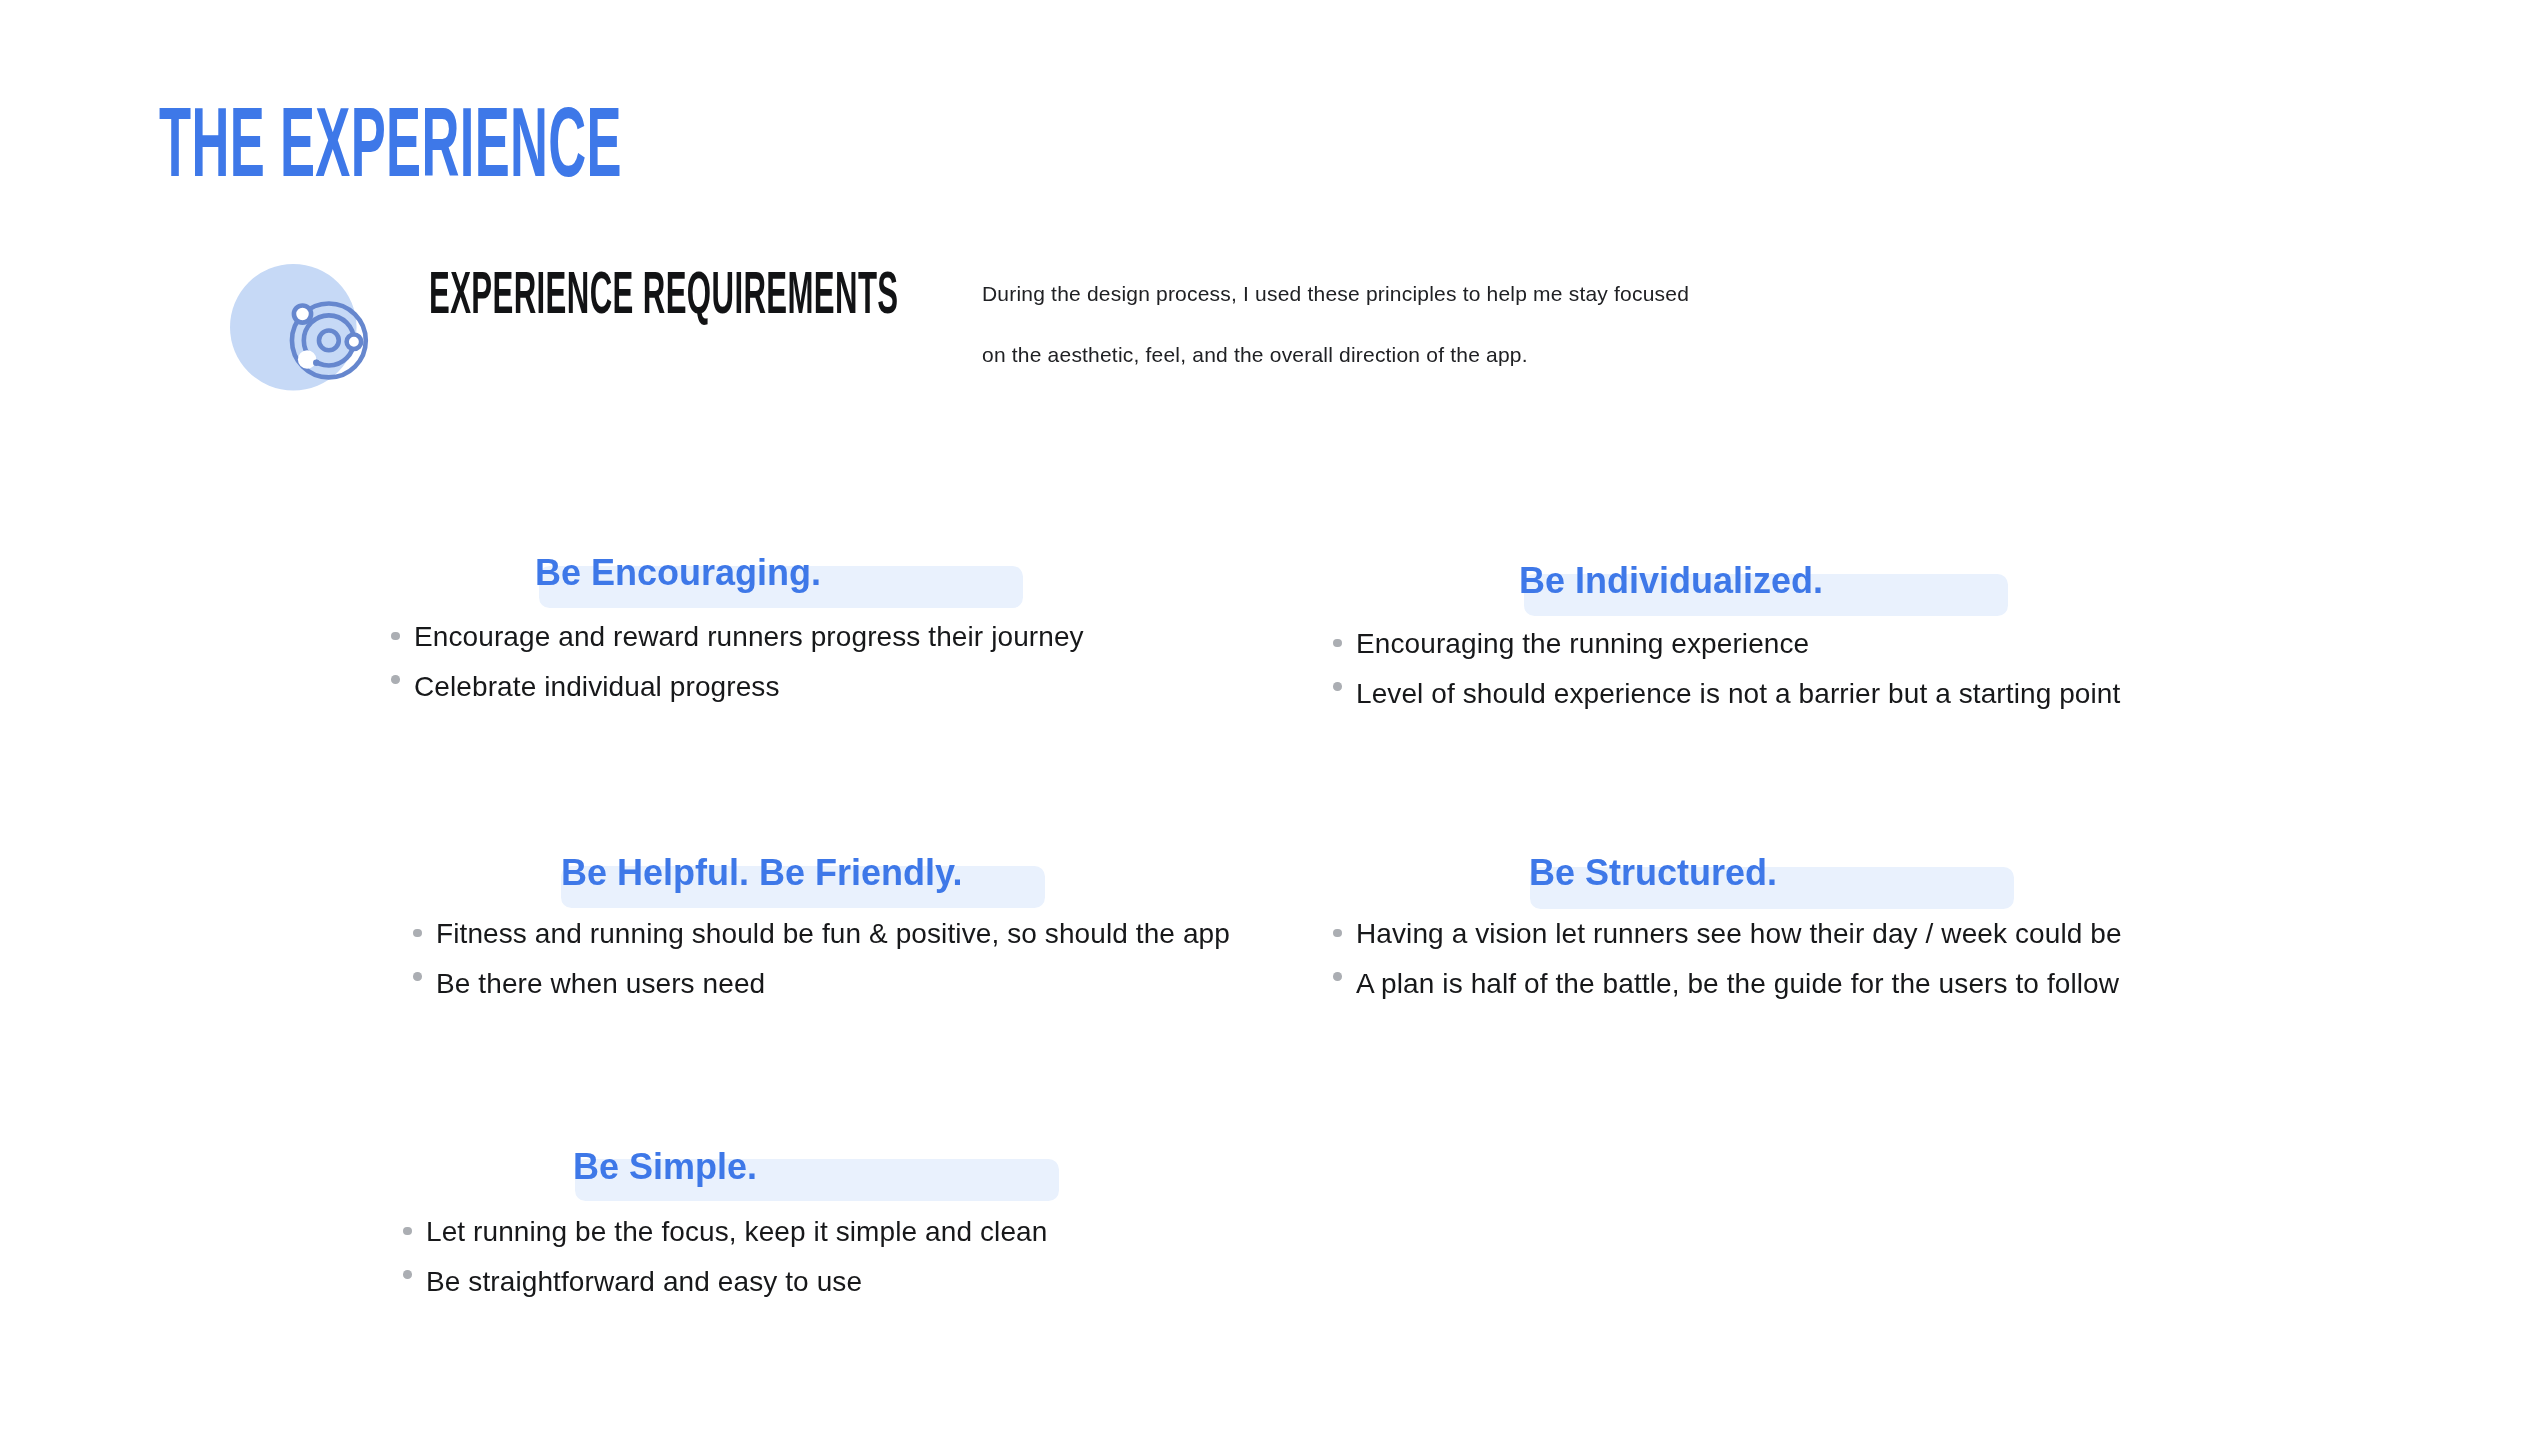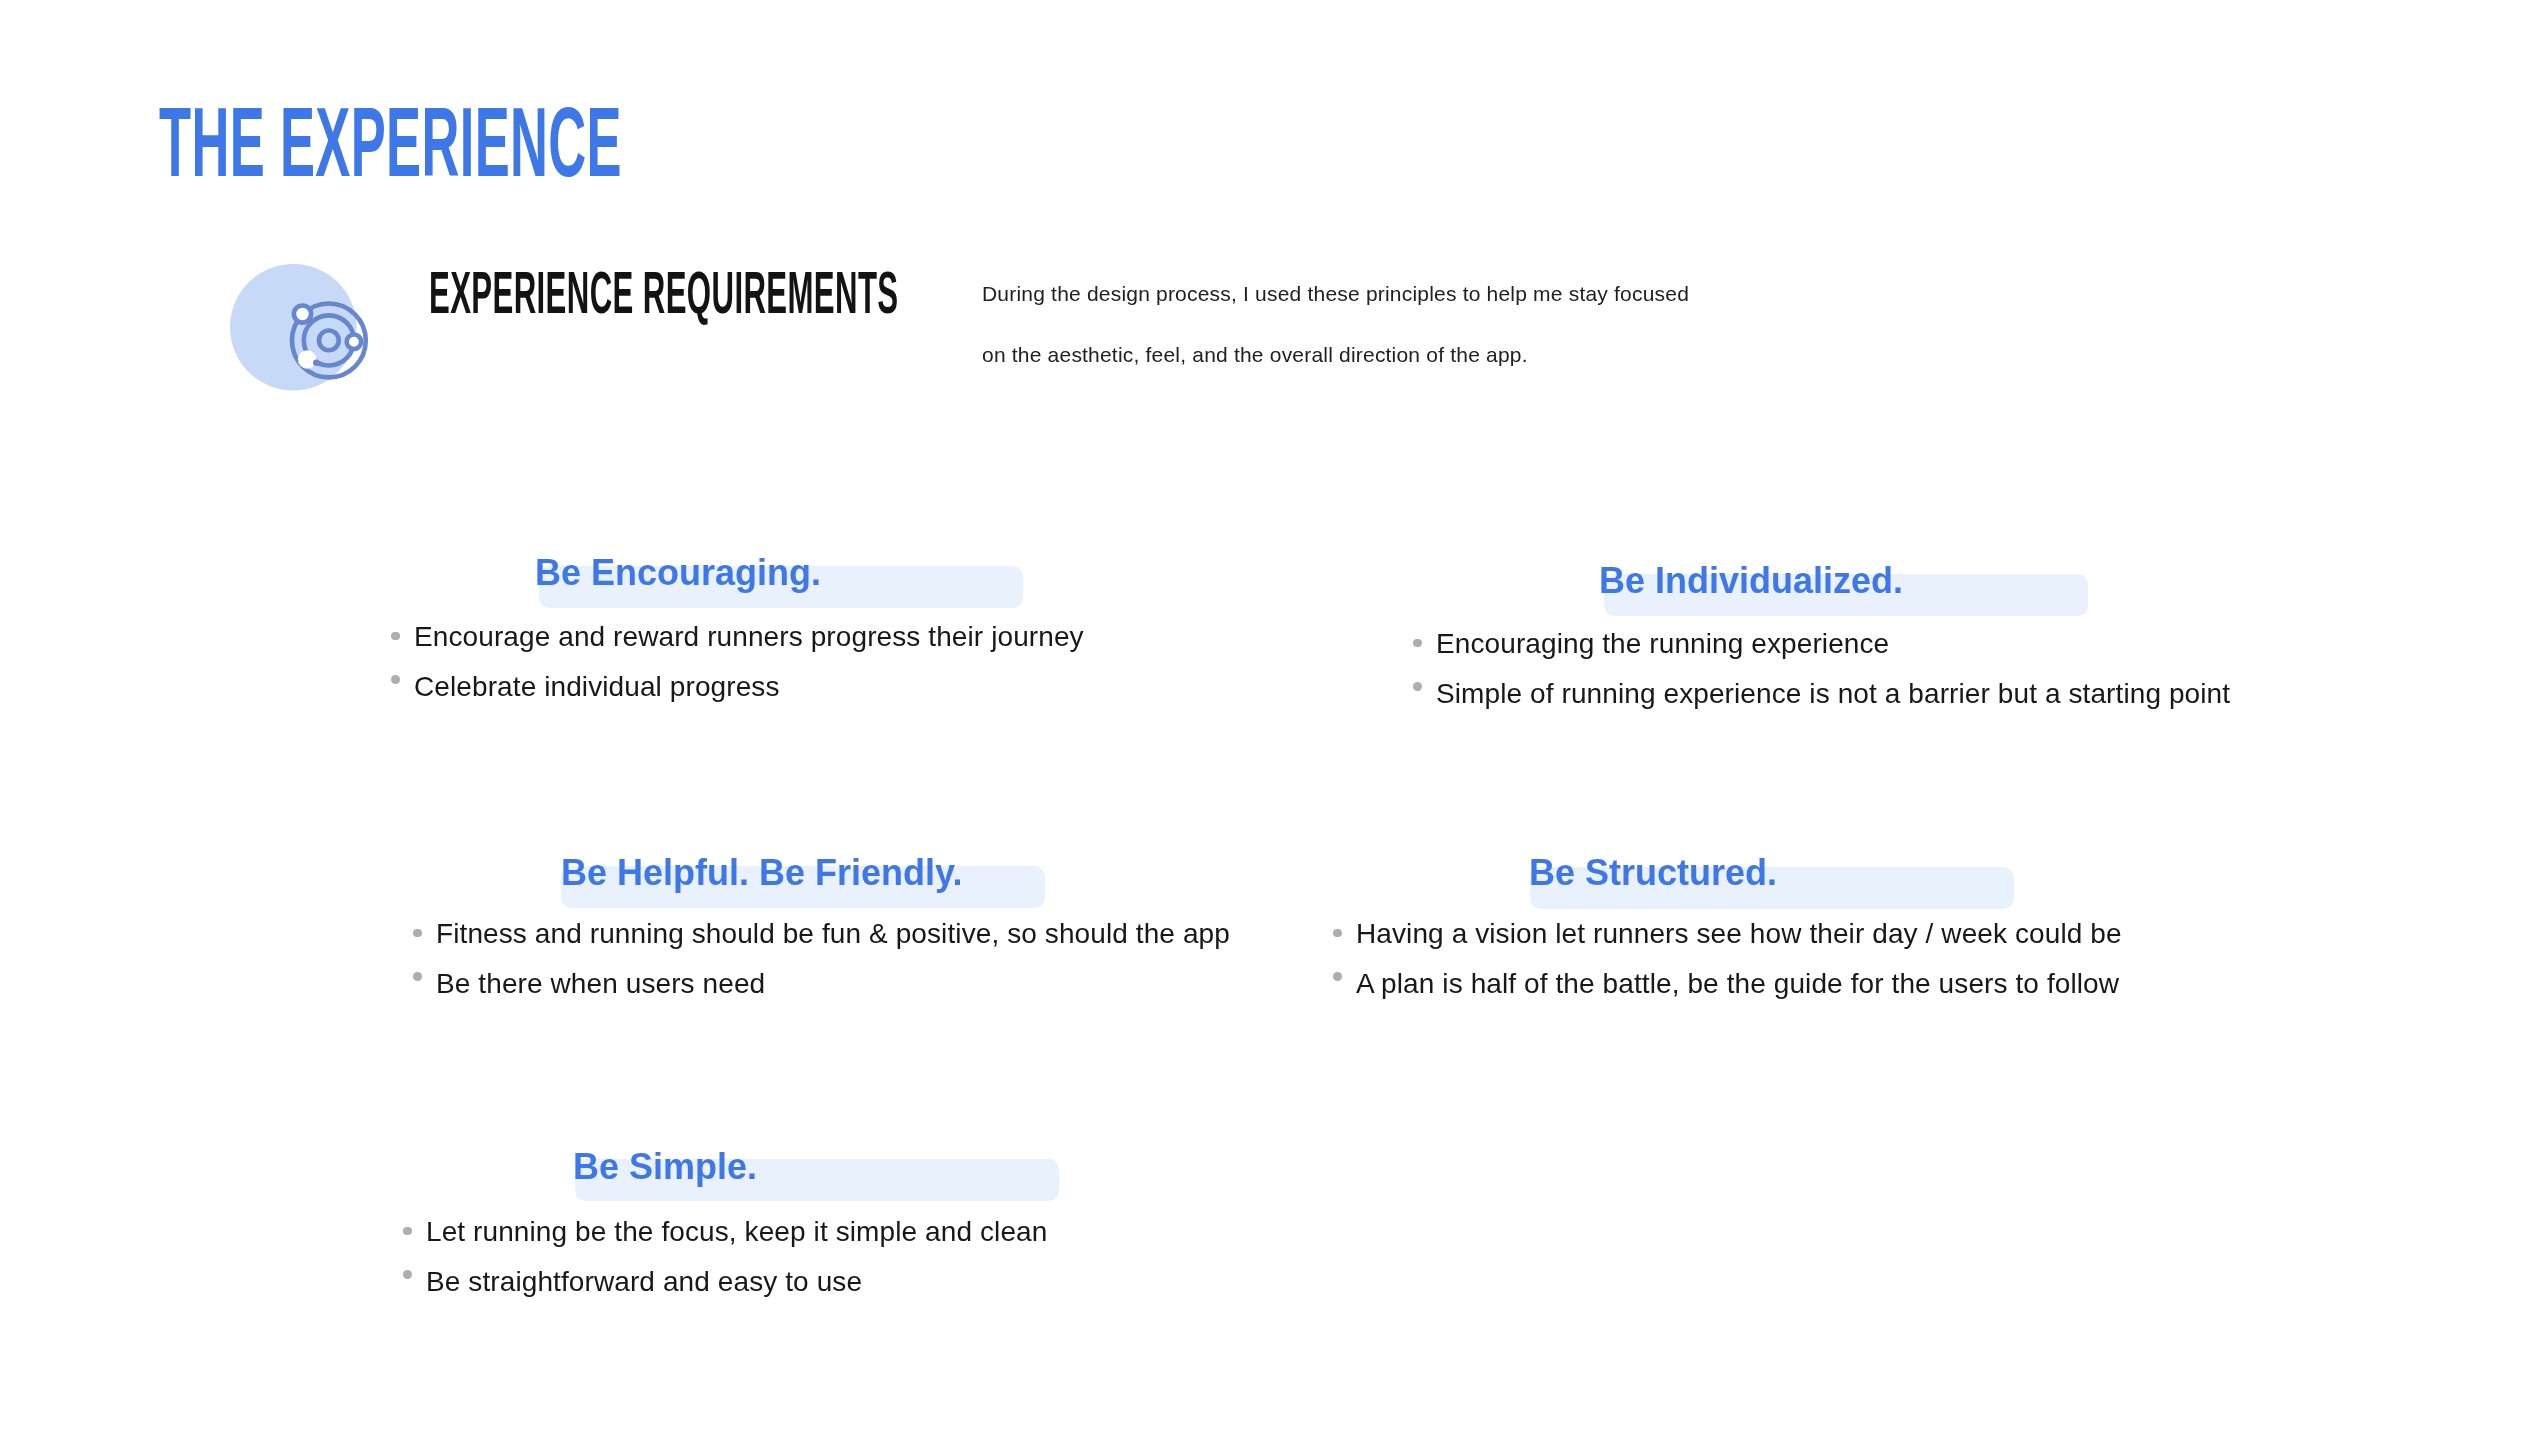--- a/index.html
+++ b/index.html
@@ -59,21 +59,21 @@
   .p-text{
     font-size:28px;line-height:32px;color:var(--color-text);
     letter-spacing:0.1px;white-space:nowrap;
   }
   
   .p1{left:391px;top:544px;}
   .p1 .p-title{left:135px;}
   .p1 .p-highlight{left:148px;top:22.4px;}
   .p1 .p-list{top:77px;}
 
-  .p2{left:1413px;top:552px;}
+  .p2{left:1333px;top:552px;}
   .p2 .p-title{left:177px;}
   .p2 .p-highlight{left:191px;top:22px;}
   .p2 .p-list{top:76px;}
 
   .p3{left:413px;top:844px;}
   .p3 .p-title{left:139px;}
   .p3 .p-highlight{left:148px;top:22.4px;}
   .p3 .p-list{top:74px;}
 
   .p4{left:1333px;top:844px;}
@@ -133,21 +133,21 @@
 <section class="principle p2">
   <div class="p-highlight"></div>
   <h3 class="p-title">Be Individualized.</h3>
   <ul class="p-list">
     <li class="p-item">
       <span class="dot"></span>
       <span class="p-text">Encouraging the running experience</span>
     </li>
     <li class="p-item">
       <span class="dot"></span>
-      <span class="p-text">Simple of running experience is not a barrier but a starting point</span>
+      <span class="p-text">Level of should experience is not a barrier but a starting point</span>
     </li>
   </ul>
 </section>
 
 <section class="principle p3">
   <div class="p-highlight"></div>
   <h3 class="p-title">Be Helpful. Be Friendly.</h3>
   <ul class="p-list">
     <li class="p-item">
       <span class="dot"></span>

